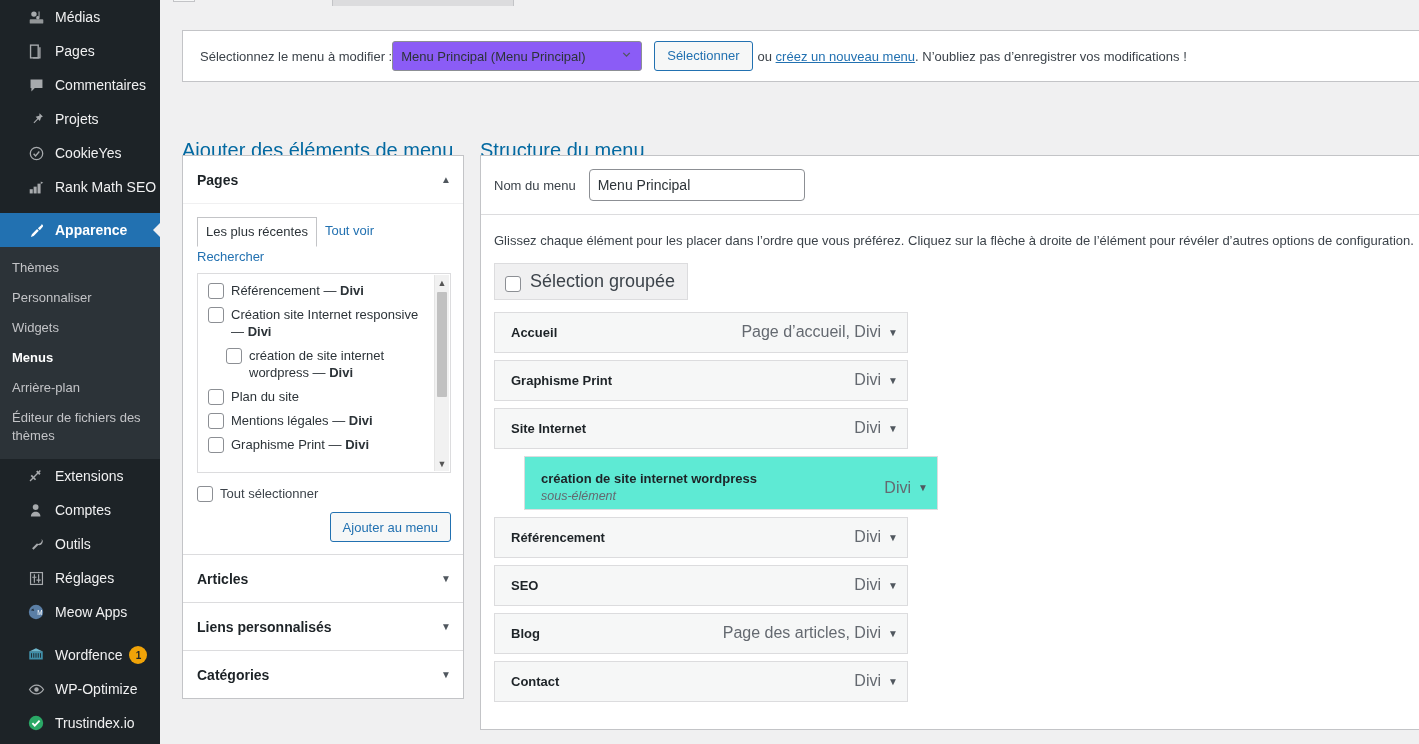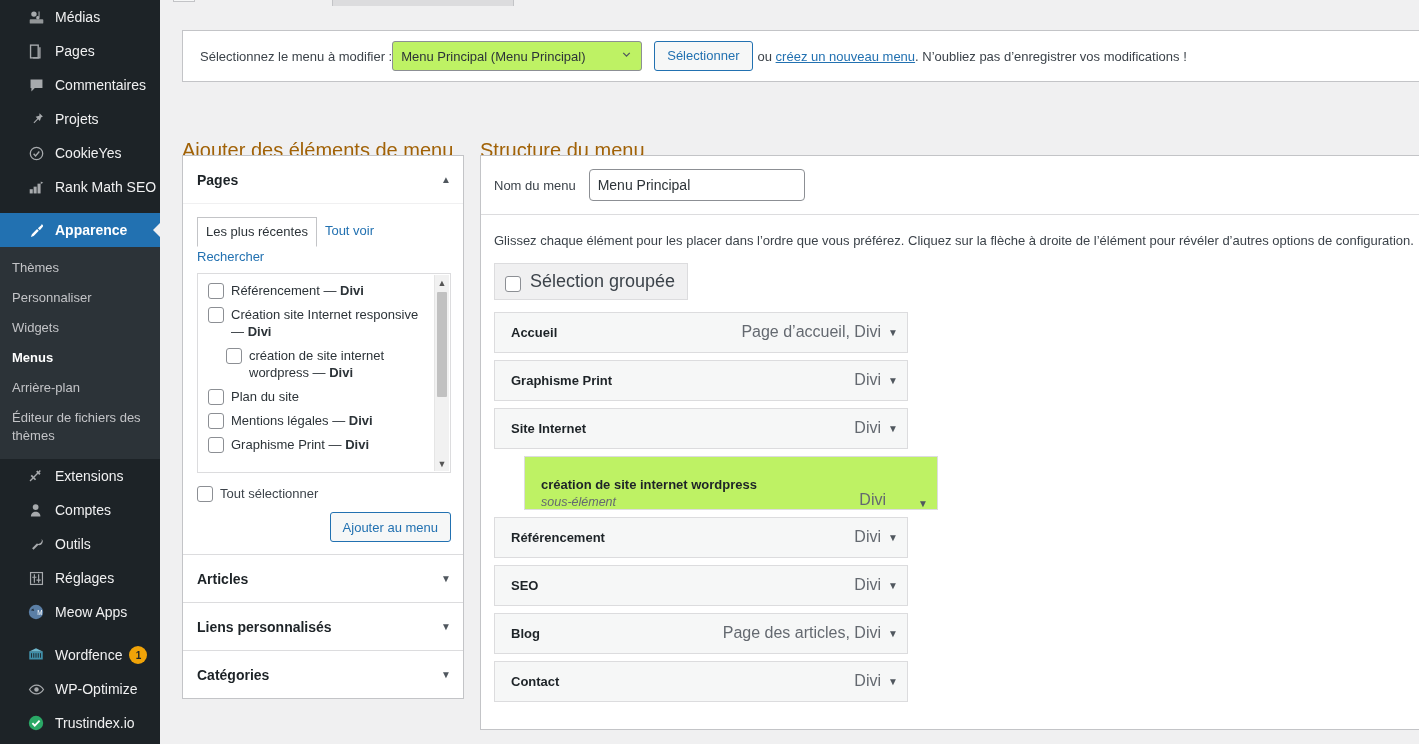--- a/index.html
+++ b/index.html
@@ -113,21 +113,21 @@
   #menu-select-bar .lbl { }
   select.wp-select {
     height: 30px;
     width: 250px;
     padding: 0 26px 0 8px;
     font-size: 13px;
     font-family: "Liberation Sans", sans-serif;
     color: #2c3338;
     border: 1px solid #8c8f94;
     border-radius: 3px;
-    background: #bef264;
+    background: #8b5cf6;
     -webkit-appearance: none; appearance: none;
     cursor: pointer;
   }
   .select-wrap { position: relative; display:inline-block; }
   .select-wrap .chev {
     position:absolute; right: 9px; top: 50%; transform: translateY(-50%);
     pointer-events:none; color:#50575e;
   }
   .btn-secondary {
     height: 30px;
@@ -141,21 +141,21 @@
     border-radius: 3px;
     cursor: pointer;
     line-height: 28px;
   }
   #menu-select-bar .tail { margin-left: 5px; }
   #menu-select-bar .tail a { color:#2271b1; text-decoration: underline; cursor: pointer; }
 
   .section-title {
     font-size: 20px;
     font-weight: 400;
-    color: #a16207;
+    color: #0369a1;
     line-height: 1.3;
   }
   #left-title { position:absolute; left: 22px; top: 120px; }
   #right-title { position:absolute; left: 320px; top: 120px; }
 
   
   #accordion {
     position: absolute; left: 22px; top: 155px;
     width: 282px;
     background: #fff;
@@ -267,24 +267,23 @@
     font-size:13px;
     cursor: move;
   }
   .menu-box .title { font-weight: 600; color:#1d2327; flex: 1 1 auto; }
   .menu-box .meta { color:#646970; font-size:16px; margin-right: 4px; }
   .menu-box .toggle { color:#50575e; font-size:10px; width:16px; text-align:center; cursor:pointer; }
   .mi-wrap.lvl1 { margin-left: 0; width: 414px; }
   .mi-wrap.lvl2 { margin-left: 30px; width: 414px; }
   .mi-wrap.lvl2 .menu-box {
     height: 54px;
-    align-items: flex-end;
+    align-items: center;
     padding-top: 9px;
-    background:#bef264;
-    gap:25px;
+    background:#5eead4;
   }
   .mi-wrap.lvl2 .stack { flex: 1 1 auto; }
   .mi-wrap.lvl2 .sub-label { font-style: italic; color:#646970; font-weight:400; font-size:12.5px; margin-top:3px; }
   .mi-wrap.lvl2 .meta { margin-top:1px; }
   .mi-wrap.lvl2 .toggle { margin-top:1px; }
 </style>
 </head>
 <body>
 
 <div id="root">

